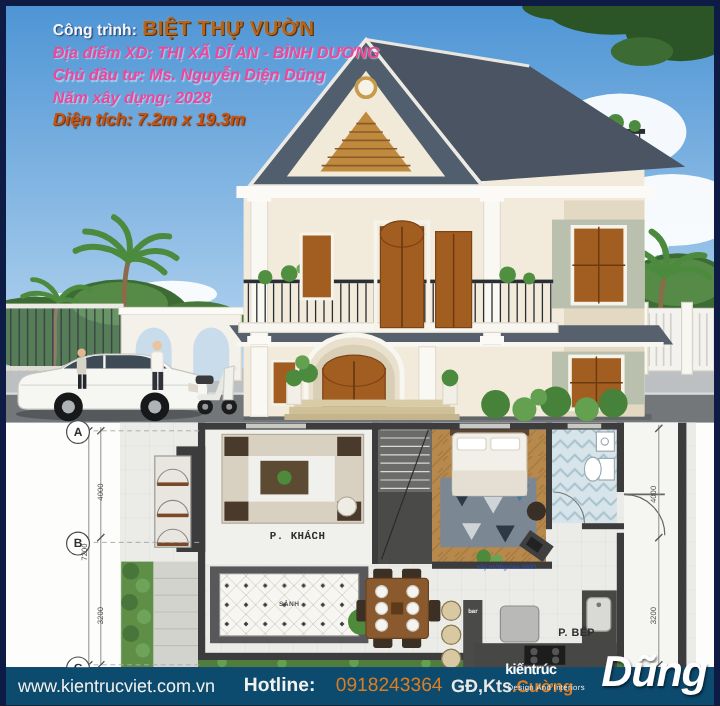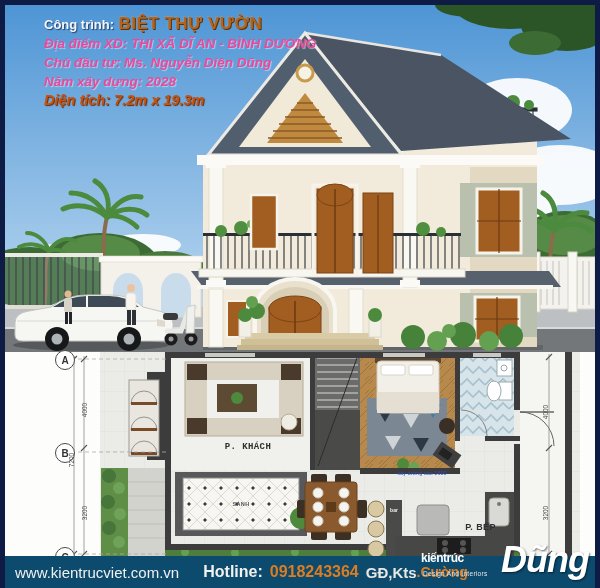--- a/index.html
+++ b/index.html
@@ -29,21 +29,21 @@
        transform:translate(-50%,-50%) rotate(-90deg);}
   .note-blue{position:absolute;font-size:5.5px;color:#2a4fd0;white-space:nowrap;z-index:4;
              transform:translate(-50%,-50%);}
   .bar-label{position:absolute;font-size:5px;color:#f0f0f0;white-space:nowrap;z-index:4;
              transform:translate(-50%,-50%);font-weight:700;}
   
   .footer{position:absolute;left:5px;top:556px;width:590px;height:32px;background:#0c4a6e;
           z-index:10;display:flex;align-items:center;padding-left:10px;box-sizing:border-box;}
   .f-web{color:#f1f1ee;font-size:15px;}
   .f-hot{color:#f1f1ee;font-size:16px;font-weight:600;margin-left:24px;}
-  .f-phone{color:#dd7d22;font-size:16px;font-weight:700;margin-left:7px;}
+  .f-phone{color:#dd7d22;font-size:16px;font-weight:400;margin-left:17px;}
   .f-title{color:#e8e8e4;font-size:15px;font-weight:600;margin-left:7px;}
   .f-name{color:#dd7d22;font-size:14px;font-weight:600;}
   .logo{position:absolute;right:6px;bottom:1px;width:168px;height:40px;z-index:11;}
   .logo-top{position:absolute;left:0;top:4px;font-size:12px;font-weight:800;color:#fff;
             letter-spacing:-.5px;}
   .logo-tag{position:absolute;left:2px;top:23px;font-size:6.5px;color:#e8e8e8;letter-spacing:.3px;}
   .logo-main{position:absolute;right:0;top:-8px;font-size:36px;font-weight:800;color:#fff;
              font-style:italic;letter-spacing:-1px;text-shadow:1px 1px 2px #00000088;}
 </style>
 </head>

